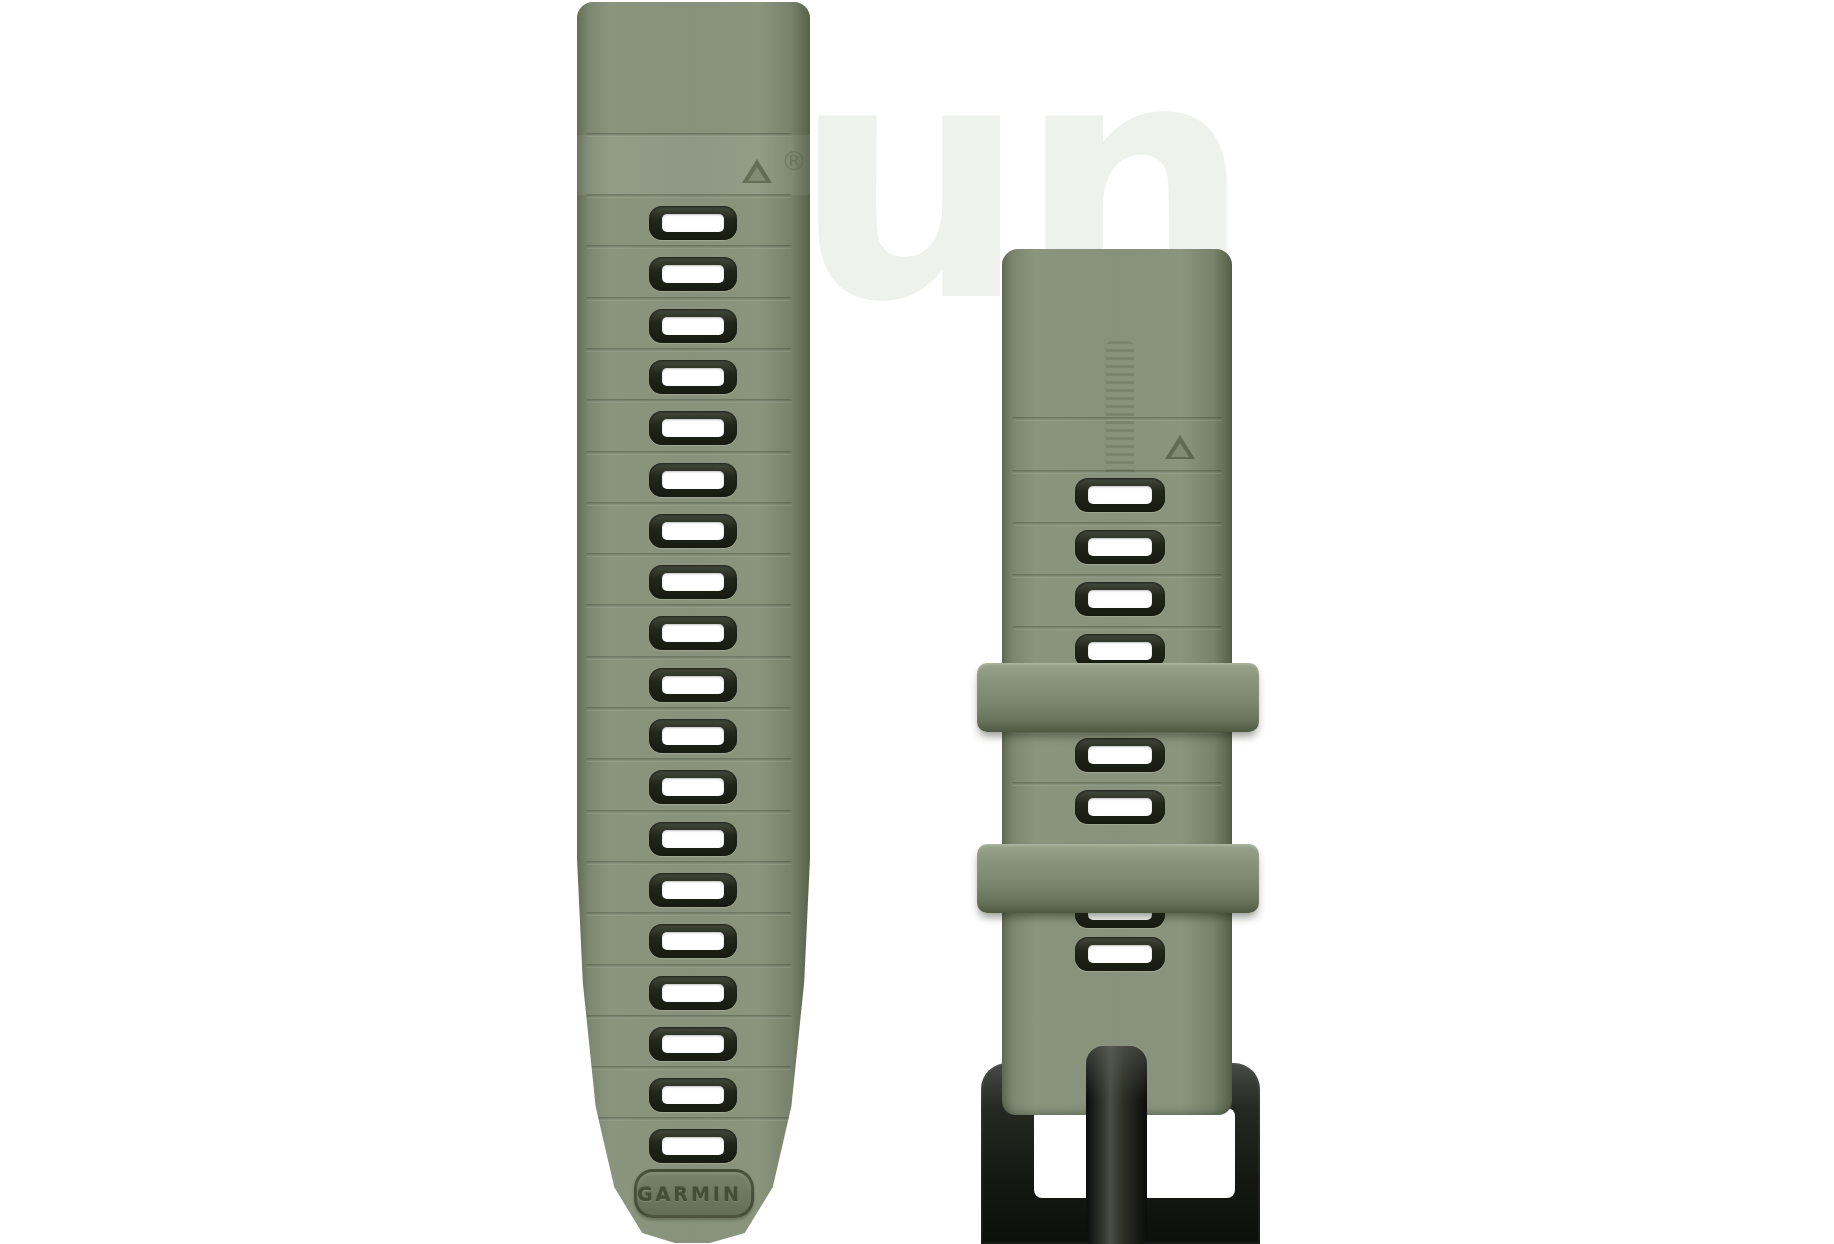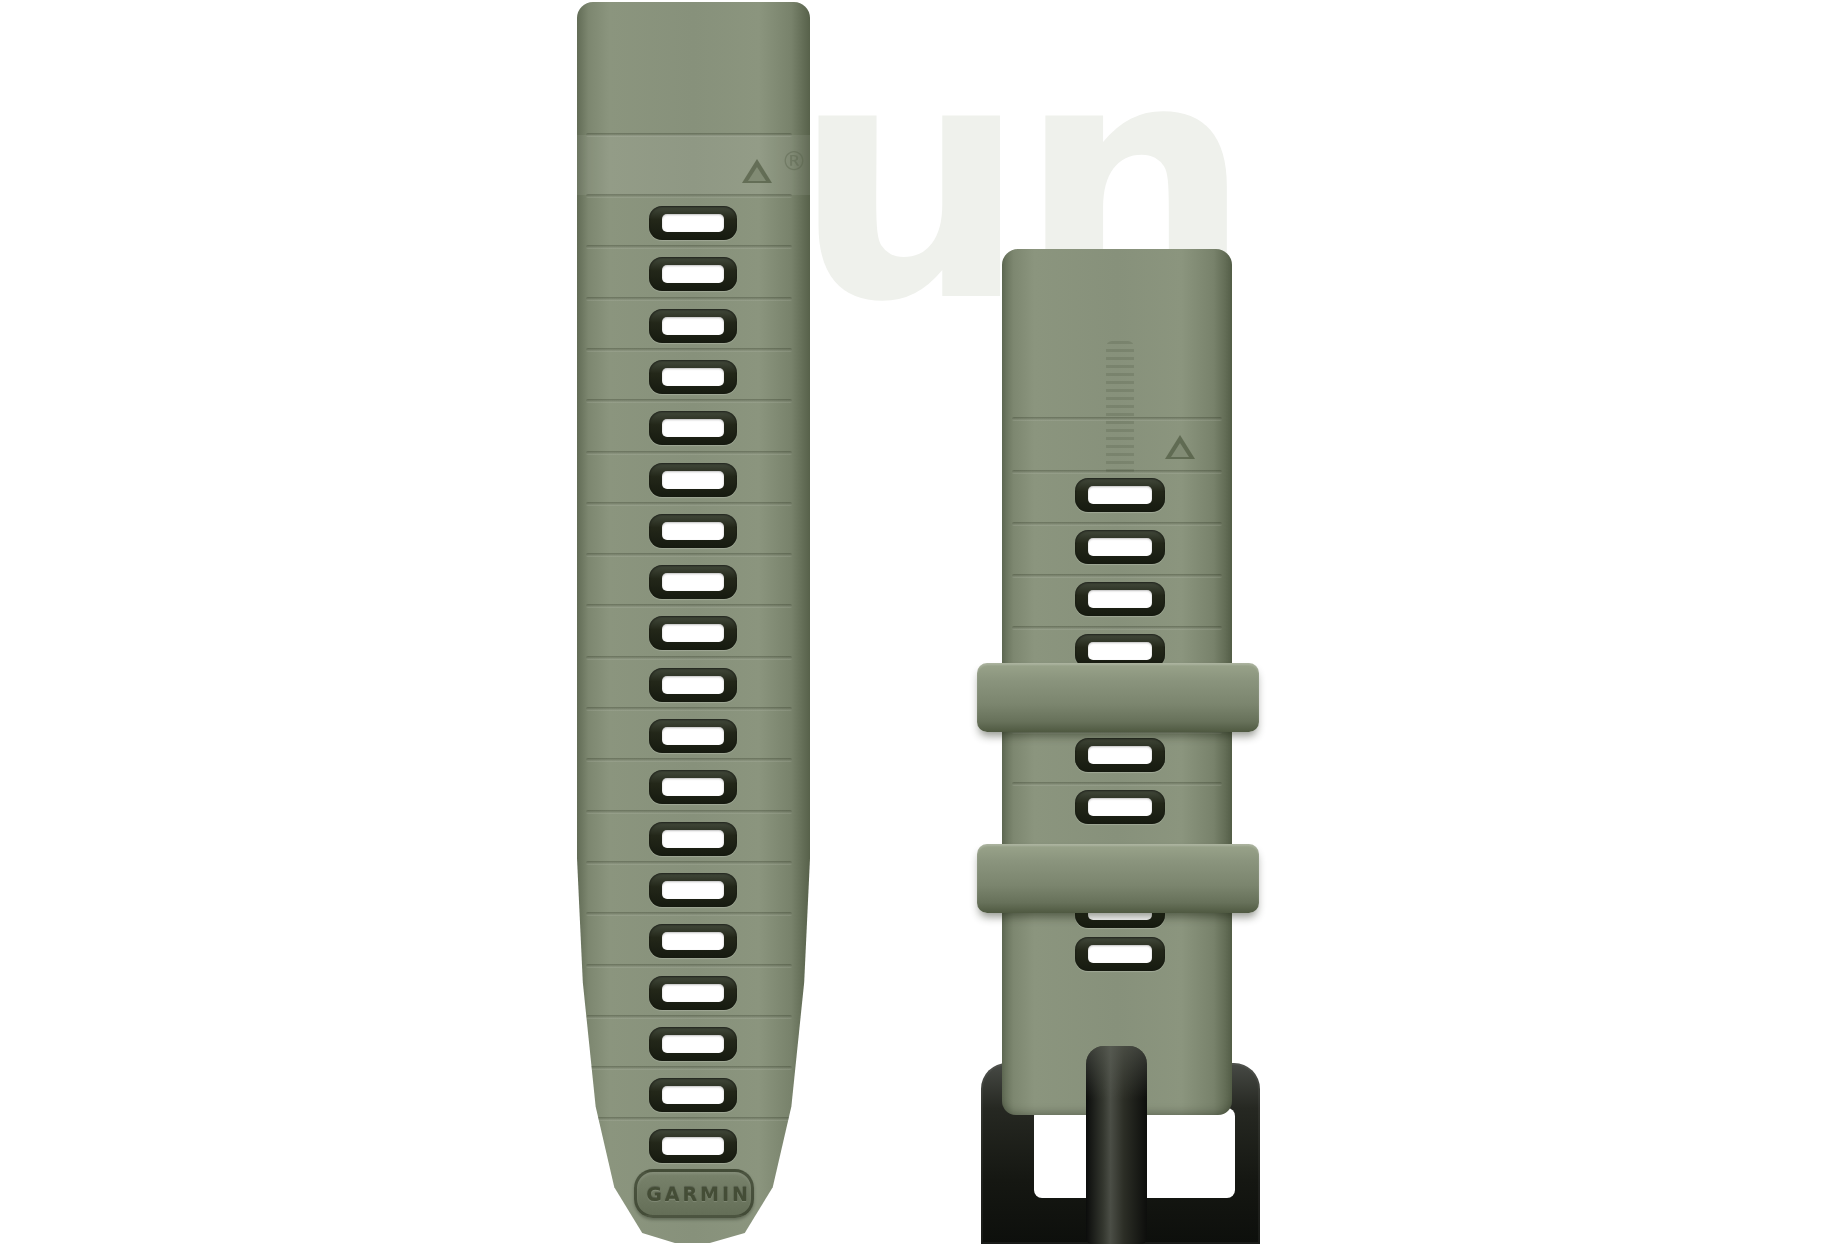--- a/index.html
+++ b/index.html
@@ -46,21 +46,21 @@
     background:linear-gradient(180deg,rgba(25,32,14,0.30),rgba(246,249,240,0.15));
   }
   
   .tri{position:absolute;width:0;height:0;border-left:15px solid transparent;border-right:15px solid transparent;border-bottom:24px solid rgba(62,72,48,0.55);}
   .tri .tri-in{position:absolute;left:-9px;top:8px;width:0;height:0;border-left:9px solid transparent;border-right:9px solid transparent;border-bottom:14px solid #818b74;}
   
   .badge{
     position:absolute;left:57px;top:1167px;width:120px;height:49px;border-radius:19px;
     background:linear-gradient(180deg,#79836c,#646e57);
     border:3px solid rgba(40,48,30,0.55);box-sizing:border-box;
-    display:flex;align-items:center;justify-content:flex-end;
+    display:flex;align-items:center;justify-content:flex-start;
     box-shadow:inset 0 2px 3px rgba(255,255,255,0.10), 0 2px 3px rgba(20,26,12,0.30);
   }
   .badge-text{
     font-size:19px;font-weight:bold;letter-spacing:3px;color:#444d36;
     text-shadow:0 1px 1px rgba(255,255,255,0.15), 0 -1px 1px rgba(0,0,0,0.25);
   }
   
   .ribs{
     position:absolute;left:104px;top:92px;width:28px;height:136px;border-radius:6px;
     background:repeating-linear-gradient(180deg,rgba(48,58,36,0.16) 0 3px,rgba(0,0,0,0) 3px 8px);

